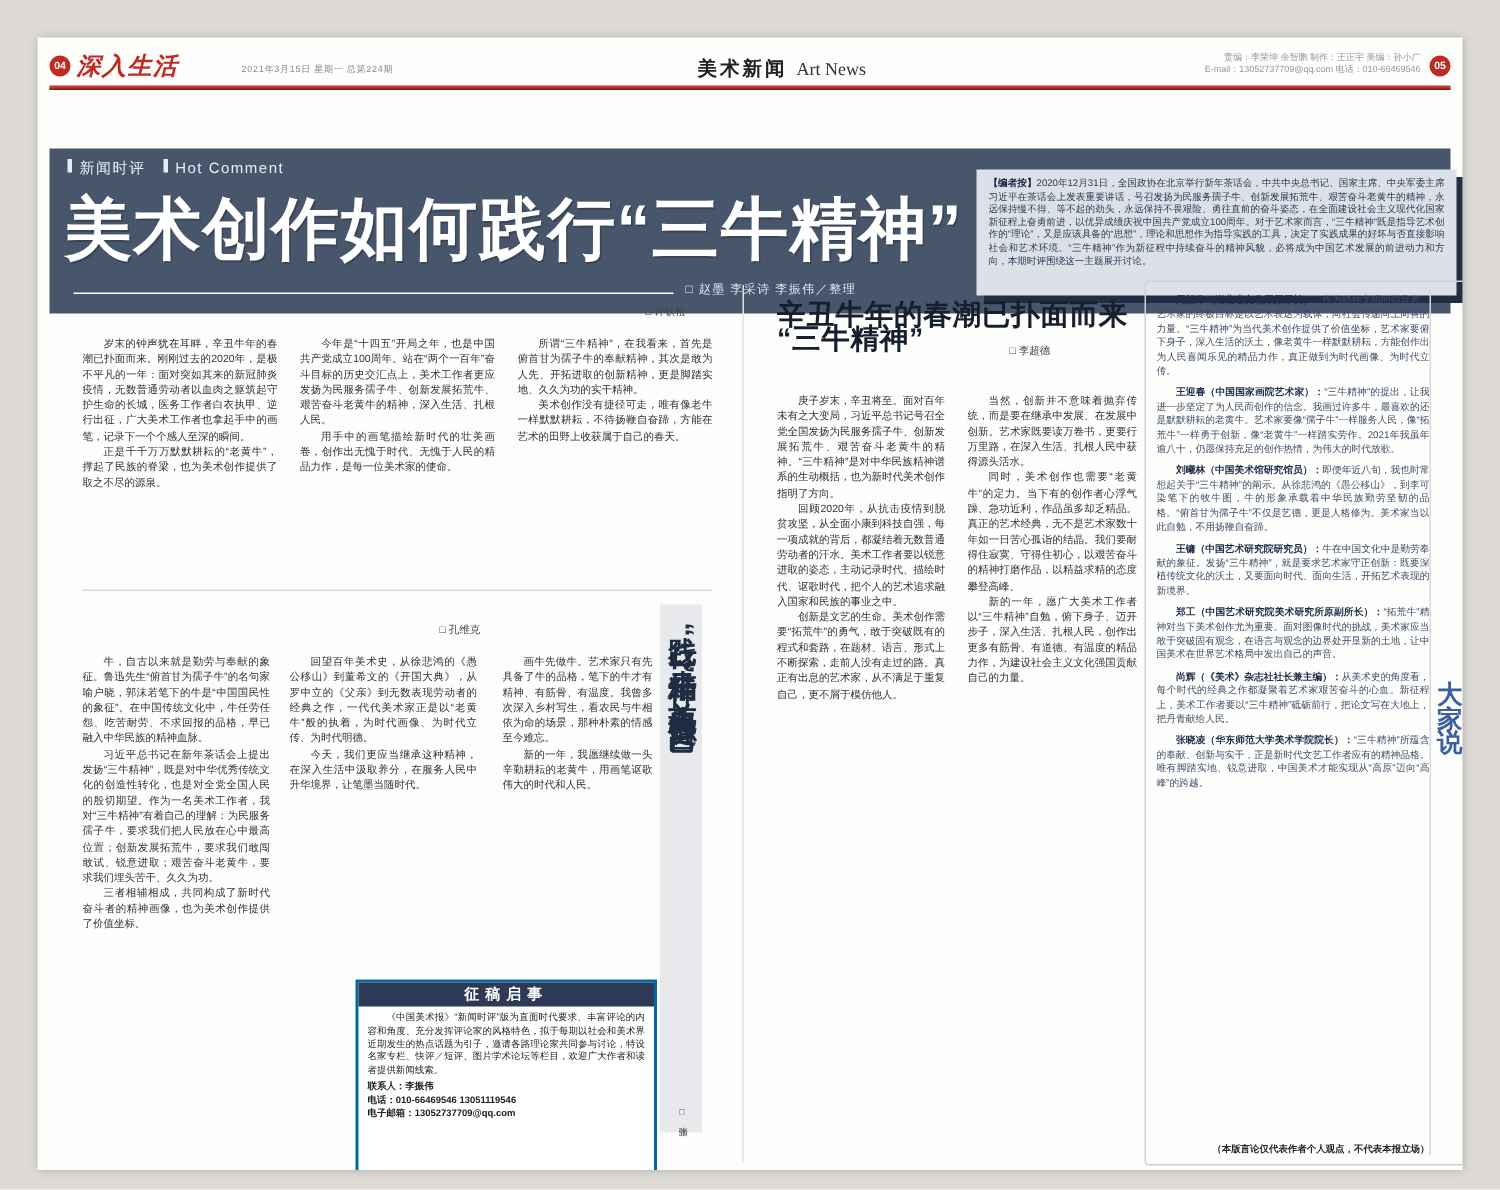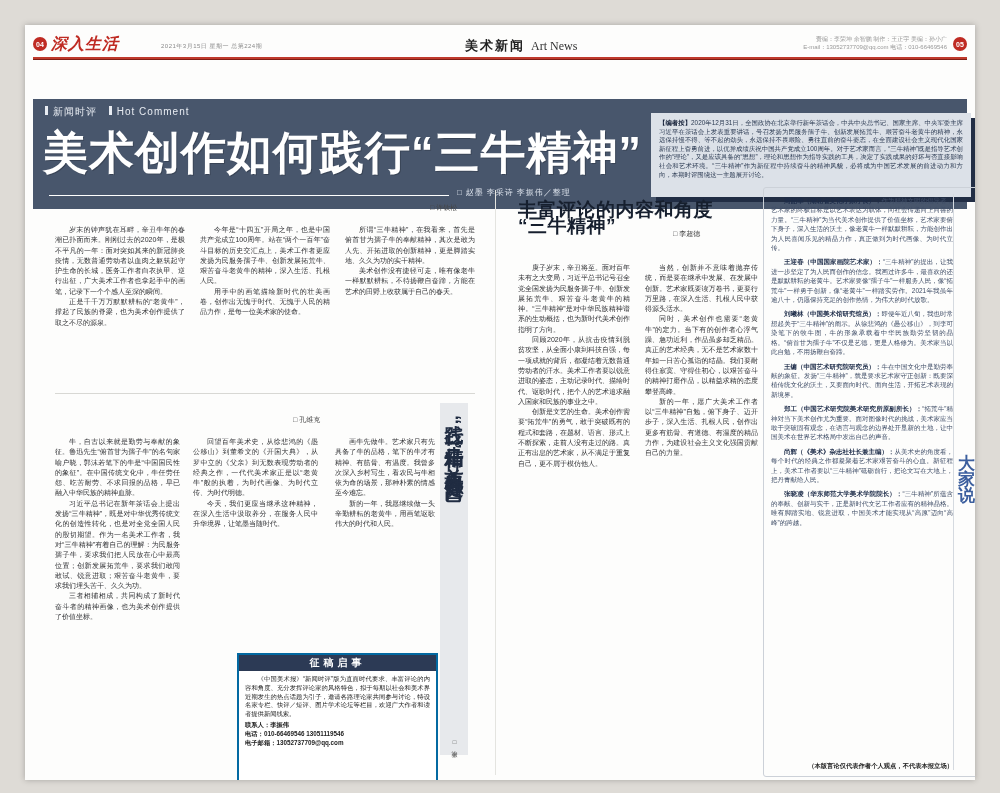--- a/index.html
+++ b/index.html
@@ -135,21 +135,21 @@
     <div class="notice-body">
       <div>
           <p class="para">《中国美术报》“新闻时评”版为直面时代要求、丰富评论的内容和角度、充分发挥评论家的风格特色，拟于每期以社会和美术界近期发生的热点话题为引子，邀请各路理论家共同参与讨论，特设名家专栏、快评／短评、图片学术论坛等栏目，欢迎广大作者和读者提供新闻线索。</p>
         </div>
       <p class="nb">联系人：李振伟</p>
       <p class="nb">电话：010-66469546  13051119546</p>
       <p class="nb">电子邮箱：13052737709@qq.com</p>
     </div>
   </div>
 
-  <div class="art-title" style="left:493px; top:172px;">丰富评论的内容和角度</div>
+  <div class="art-title" style="left:493px; top:172px;">辛丑牛年的春潮已扑面而来</div>
   <div class="art-title" style="left:493px; top:188px;">“三牛精神”</div>
   <div class="art-author" style="left:648px; top:204px;">□ 李超德</div>
   <div class="col" style="left:493px; top:238px; width:112px; height:512px;">
       <p class="para">庚子岁末，辛丑将至。面对百年未有之大变局，习近平总书记号召全党全国发扬为民服务孺子牛、创新发展拓荒牛、艰苦奋斗老黄牛的精神。“三牛精神”是对中华民族精神谱系的生动概括，也为新时代美术创作指明了方向。</p>
       <p class="para">回顾2020年，从抗击疫情到脱贫攻坚，从全面小康到科技自强，每一项成就的背后，都凝结着无数普通劳动者的汗水。美术工作者要以锐意进取的姿态，主动记录时代、描绘时代、讴歌时代，把个人的艺术追求融入国家和民族的事业之中。</p>
       <p class="para">创新是文艺的生命。美术创作需要“拓荒牛”的勇气，敢于突破既有的程式和套路，在题材、语言、形式上不断探索，走前人没有走过的路。真正有出息的艺术家，从不满足于重复自己，更不屑于模仿他人。</p>
     </div>
   <div class="col" style="left:620px; top:238px; width:113px; height:512px;">
       <p class="para">当然，创新并不意味着抛弃传统，而是要在继承中发展、在发展中创新。艺术家既要读万卷书，更要行万里路，在深入生活、扎根人民中获得源头活水。</p>
       <p class="para">同时，美术创作也需要“老黄牛”的定力。当下有的创作者心浮气躁、急功近利，作品虽多却乏精品。真正的艺术经典，无不是艺术家数十年如一日苦心孤诣的结晶。我们要耐得住寂寞、守得住初心，以艰苦奋斗的精神打磨作品，以精益求精的态度攀登高峰。</p>

